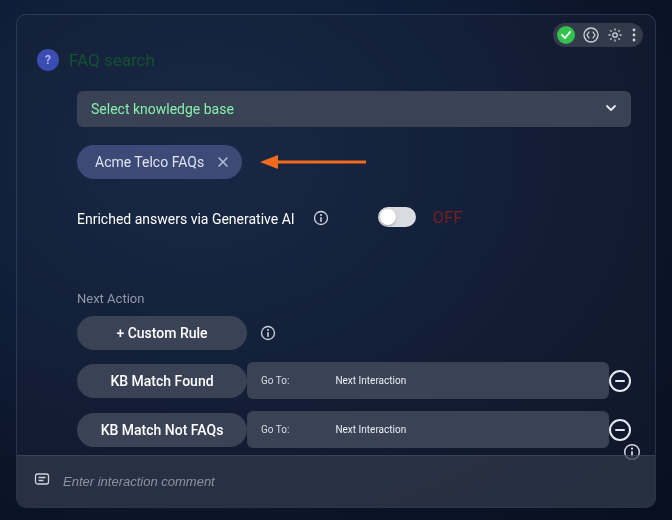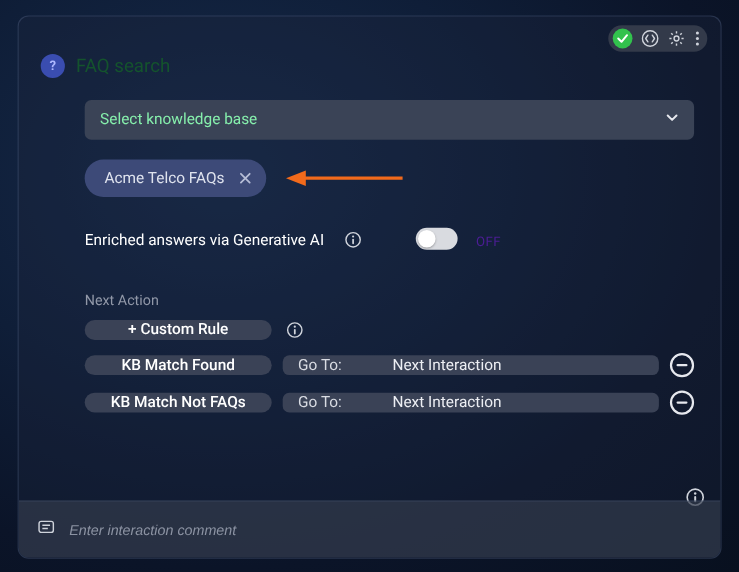--- a/index.html
+++ b/index.html
@@ -66,33 +66,33 @@
   .chip .x { width:18px; height:18px; display:flex; align-items:center; justify-content:center; color:#b6bdd6; cursor:pointer; }
   .arrow-annot { display:flex; align-items:center; }
   .enriched-row { margin-top: 28px; display:flex; align-items:flex-end; gap:17px; font-size:14px; color:#fff; }
   .toggle {
     width: 38px; height:20px; border-radius:10px; background:#d9dbe0; position:relative; cursor:pointer;
   }
   .toggle .knob {
     width:16px; height:16px; border-radius:50%; background:#fff; position:absolute; top:2px; left:2px;
     box-shadow: 0 1px 2px rgba(0,0,0,0.3);
   }
-  .toggle-label { font-size:12px; letter-spacing:0.5px; color:#4c1d95; }
-  .section-label { margin-top: 39px; font-size:13px; color:#9198a8; }
+  .toggle-label { font-size:16px; letter-spacing:0.5px; color:#7f1d1d; }
+  .section-label { margin-top: 64px; font-size:13px; color:#9198a8; }
   .custom-row { margin-top:10px; display:flex; align-items:center; gap:12px; }
   .pill {
-    height: 18px; border-radius:17px; background:#3a4256;
+    height: 34px; border-radius:17px; background:#3a4256;
     display:flex; align-items:center; justify-content:center;
     padding: 0 20px; font-size:14px; color:#fff; font-weight:500; cursor:pointer;
     min-width: 170px;
   }
-  .rule-row { margin-top:12px; display:flex; align-items:center; gap:10px; }
+  .rule-row { margin-top:12px; display:flex; align-items:center; }
   .goto-field {
-    flex:1; height:18px; background:#3a4256; border-radius:6px;
-    display:flex; align-items:center; gap:10px; padding:0 14px; font-size:14px;
+    flex:1; height:37px; background:#3a4256; border-radius:6px;
+    display:flex; align-items:center; gap:10px; padding:0 14px; font-size:10px;
   }
   .goto-label { color:#d9dce3; }
   .goto-value { color:#eceef3;margin-left:36px; }
   .minus-btn {
     width:22px; height:22px; border-radius:50%; border:2px solid #e6e8ee;
     display:flex; align-items:center; justify-content:center; cursor:pointer;
   }
   .minus-btn .bar { width:10px; height:2px; background:#e6e8ee; border-radius:1px; }
   .footer {
     position:absolute; left:0; right:0; bottom:0; height:52px;

